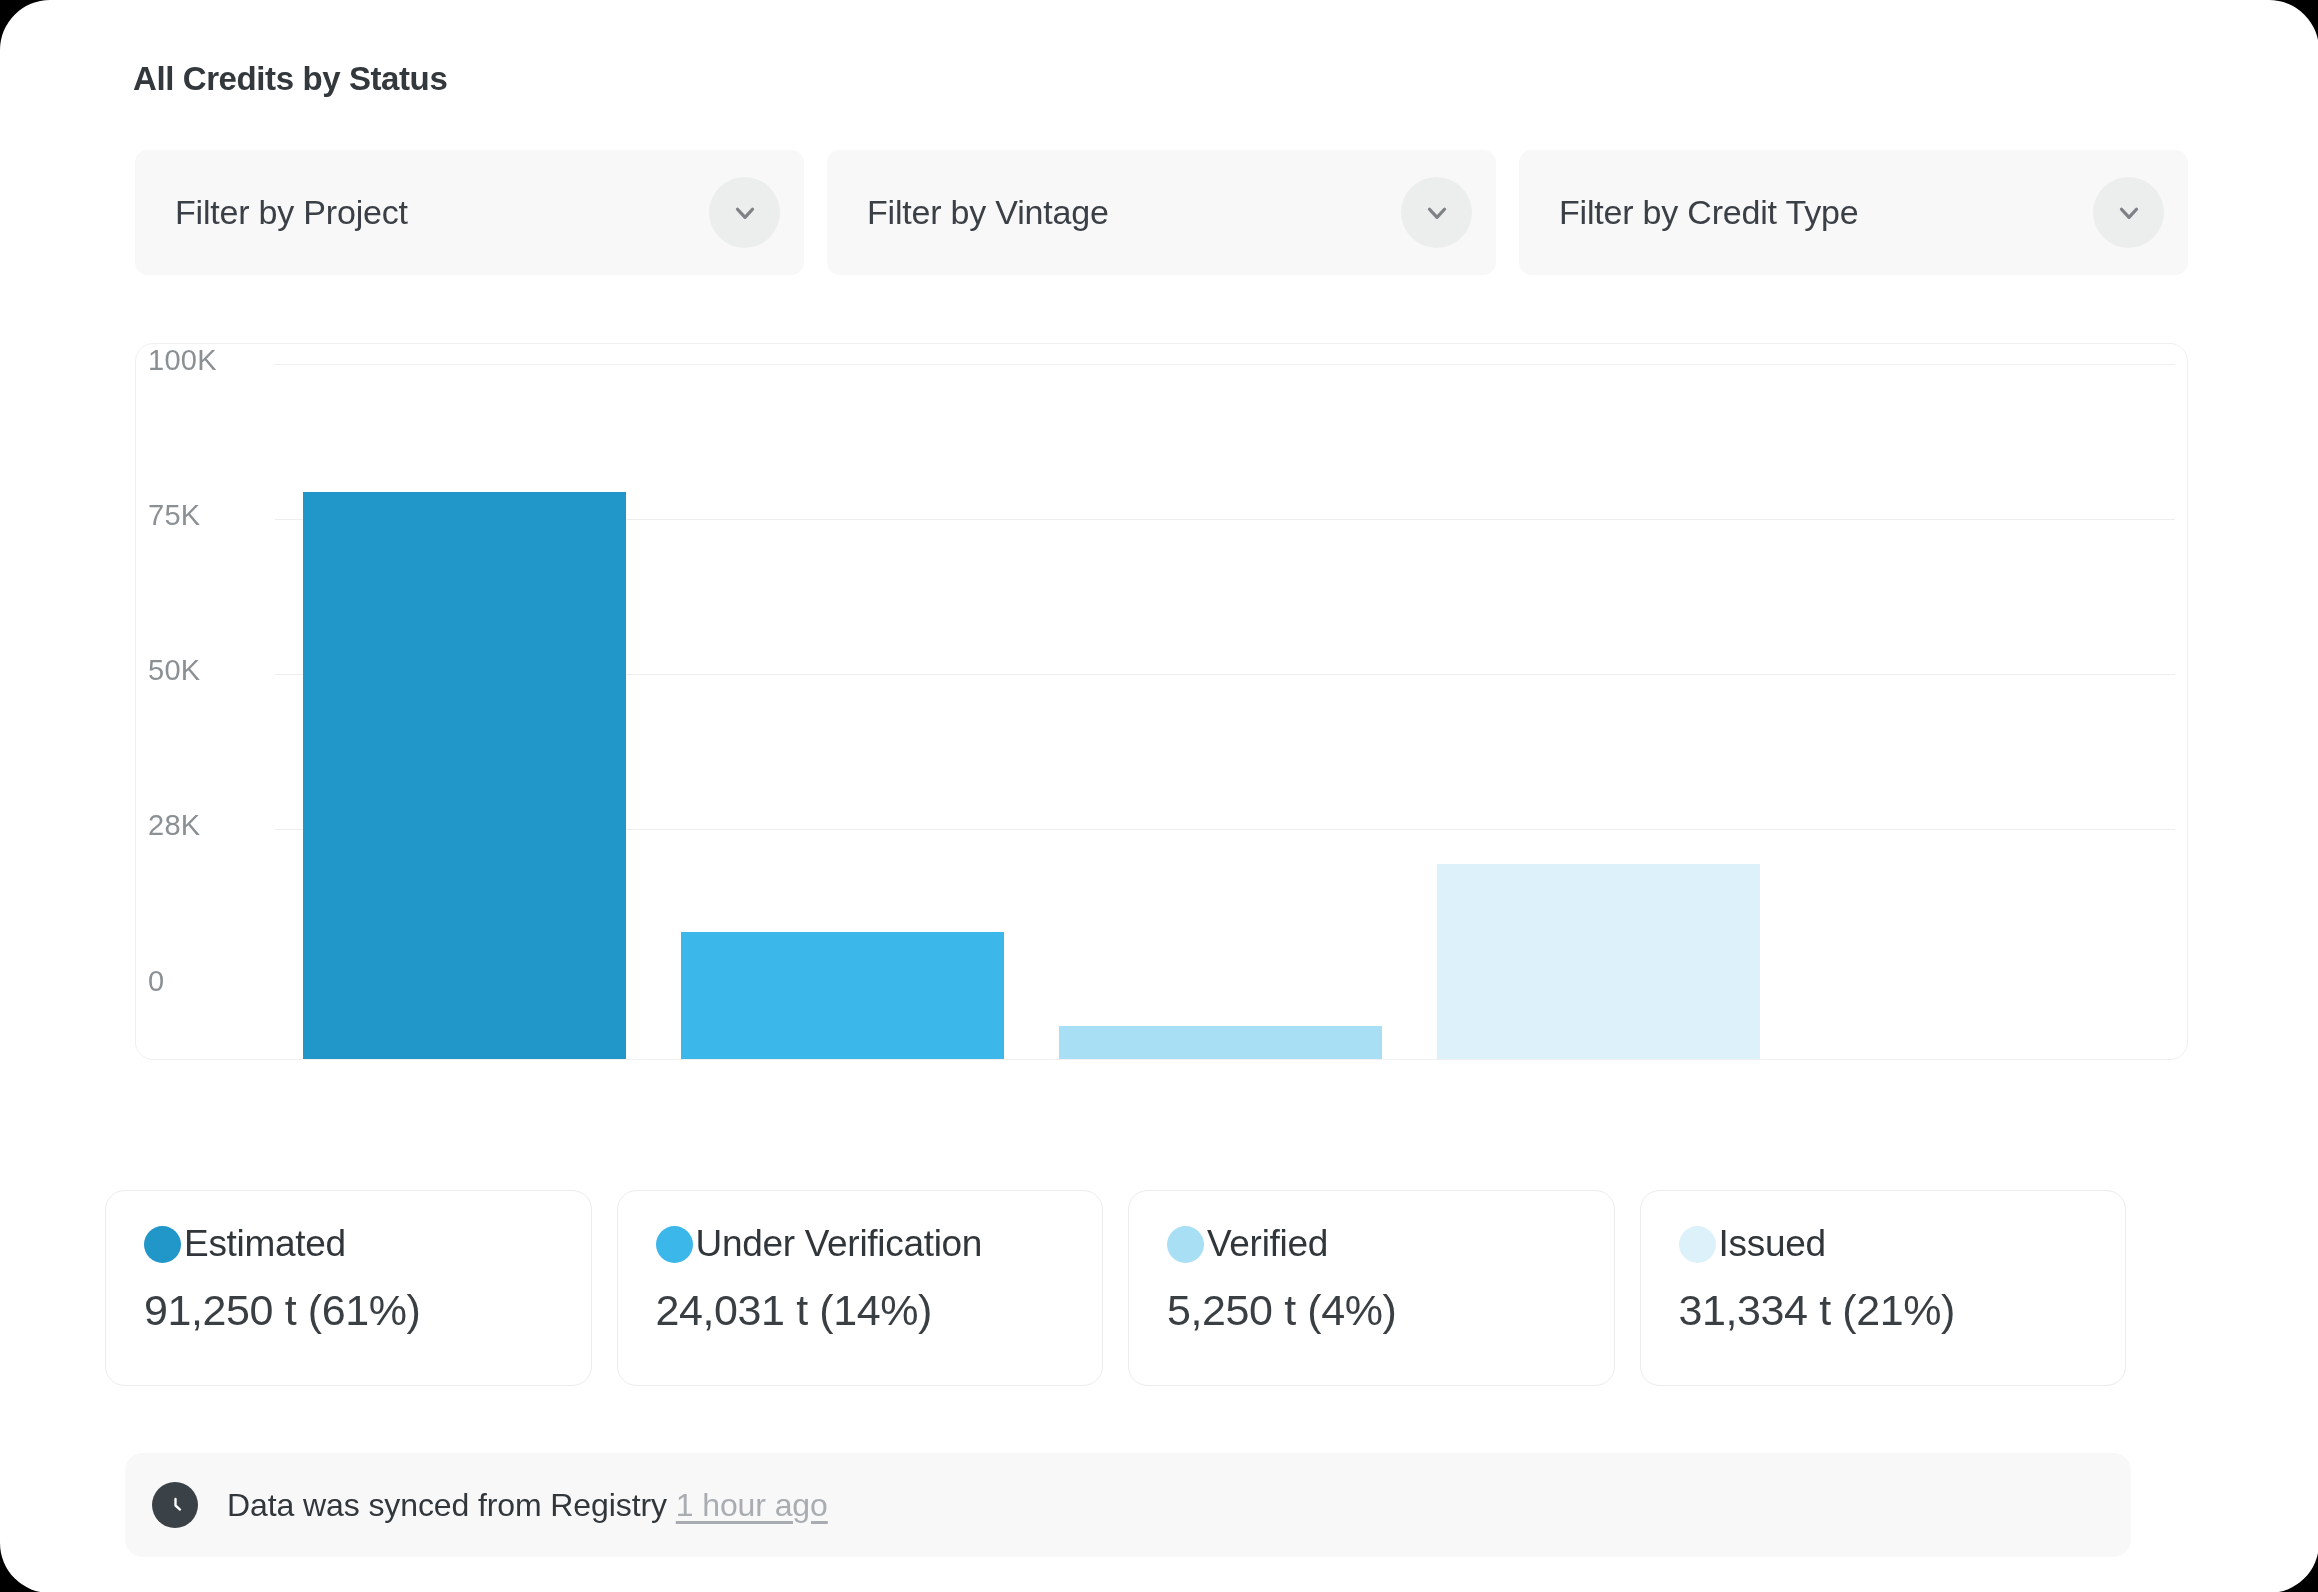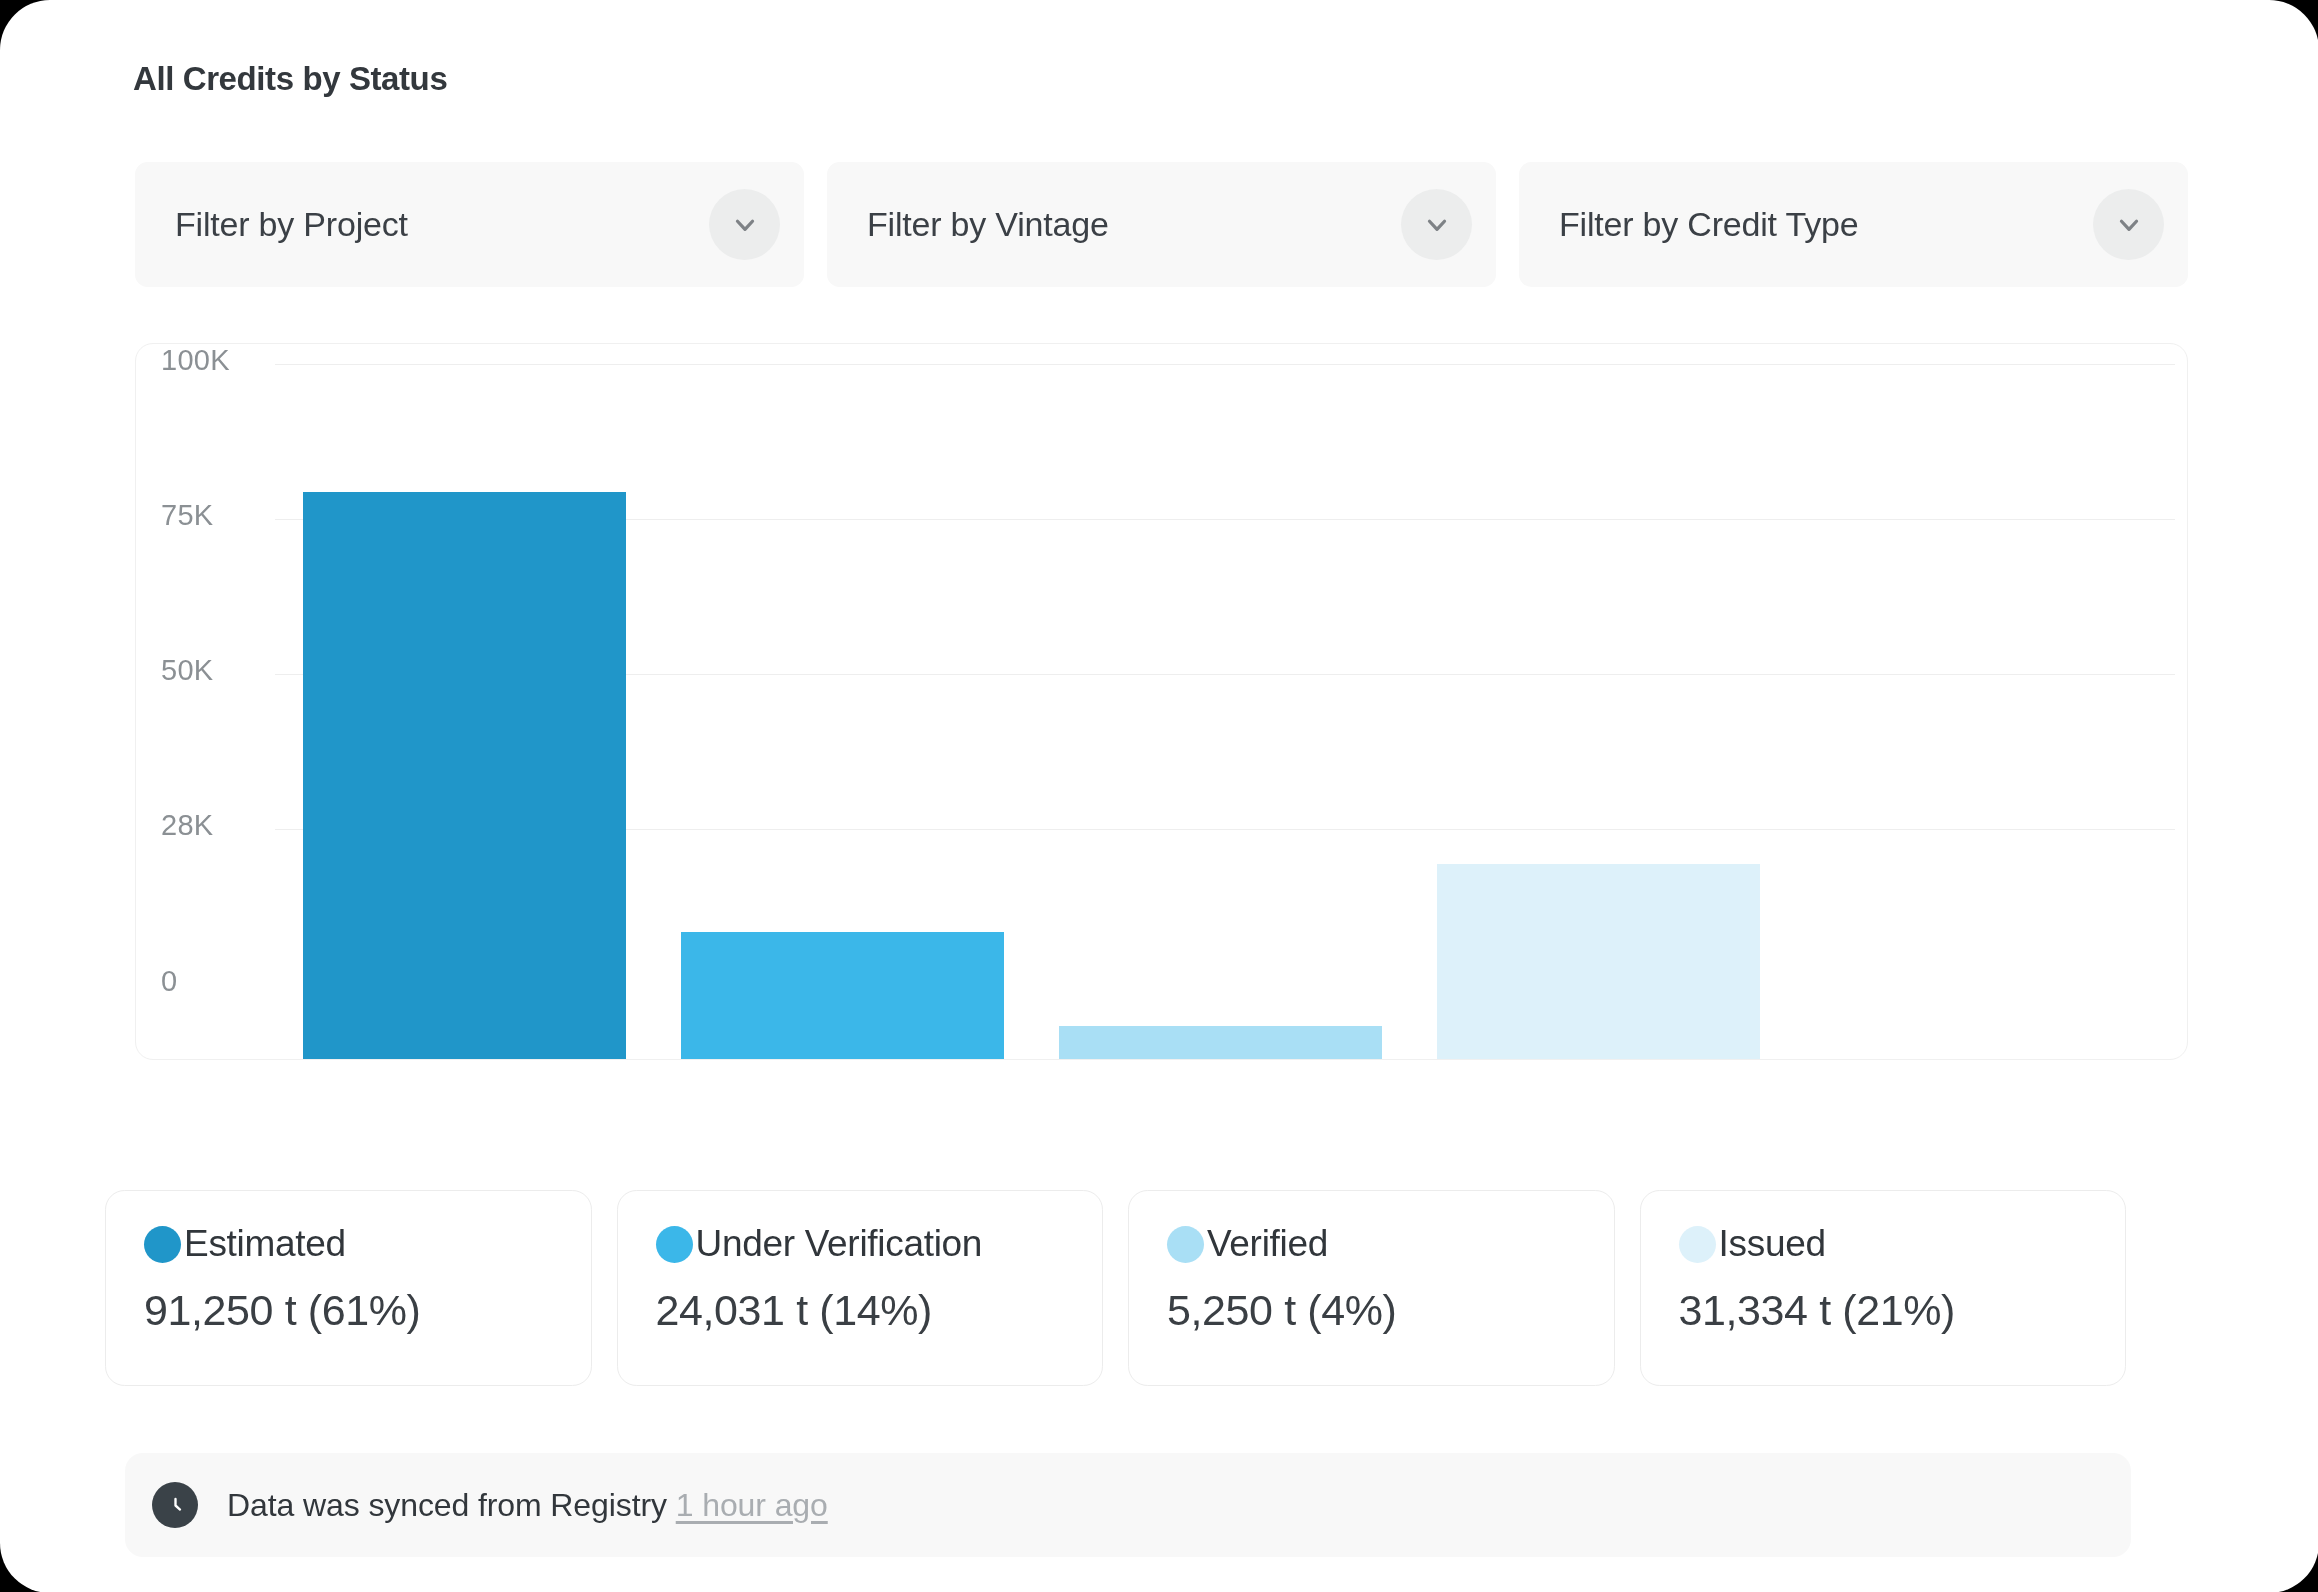--- a/index.html
+++ b/index.html
@@ -30,21 +30,21 @@
     font-weight: bold;
     letter-spacing: -0.4px;
     color: #33383d;
     white-space: nowrap;
   }
 
   
   .filter-row {
     position: absolute;
     left: 135px;
-    top: 162px;
+    top: 150px;
     width: 2053px;
     display: flex;
     gap: 23px;
   }
   .filter {
     flex: 1 1 0;
     height: 125px;
     background: #f8f8f8;
     border-radius: 12.5px;
     display: flex;
@@ -91,21 +91,21 @@
 
   
   .tick {
     position: absolute;
     left: 0;
     width: 100%;
     height: 0;
   }
   .tick .tick-label {
     position: absolute;
-    left: 25px;
+    left: 12px;
     top: -19.6px;
     width: 98px;
     text-align: left;
     font-size: 29px;
     color: #8b9094;
     letter-spacing: 0.3px;
   }
   .tick .gridline {
     position: absolute;
     left: 139px;

